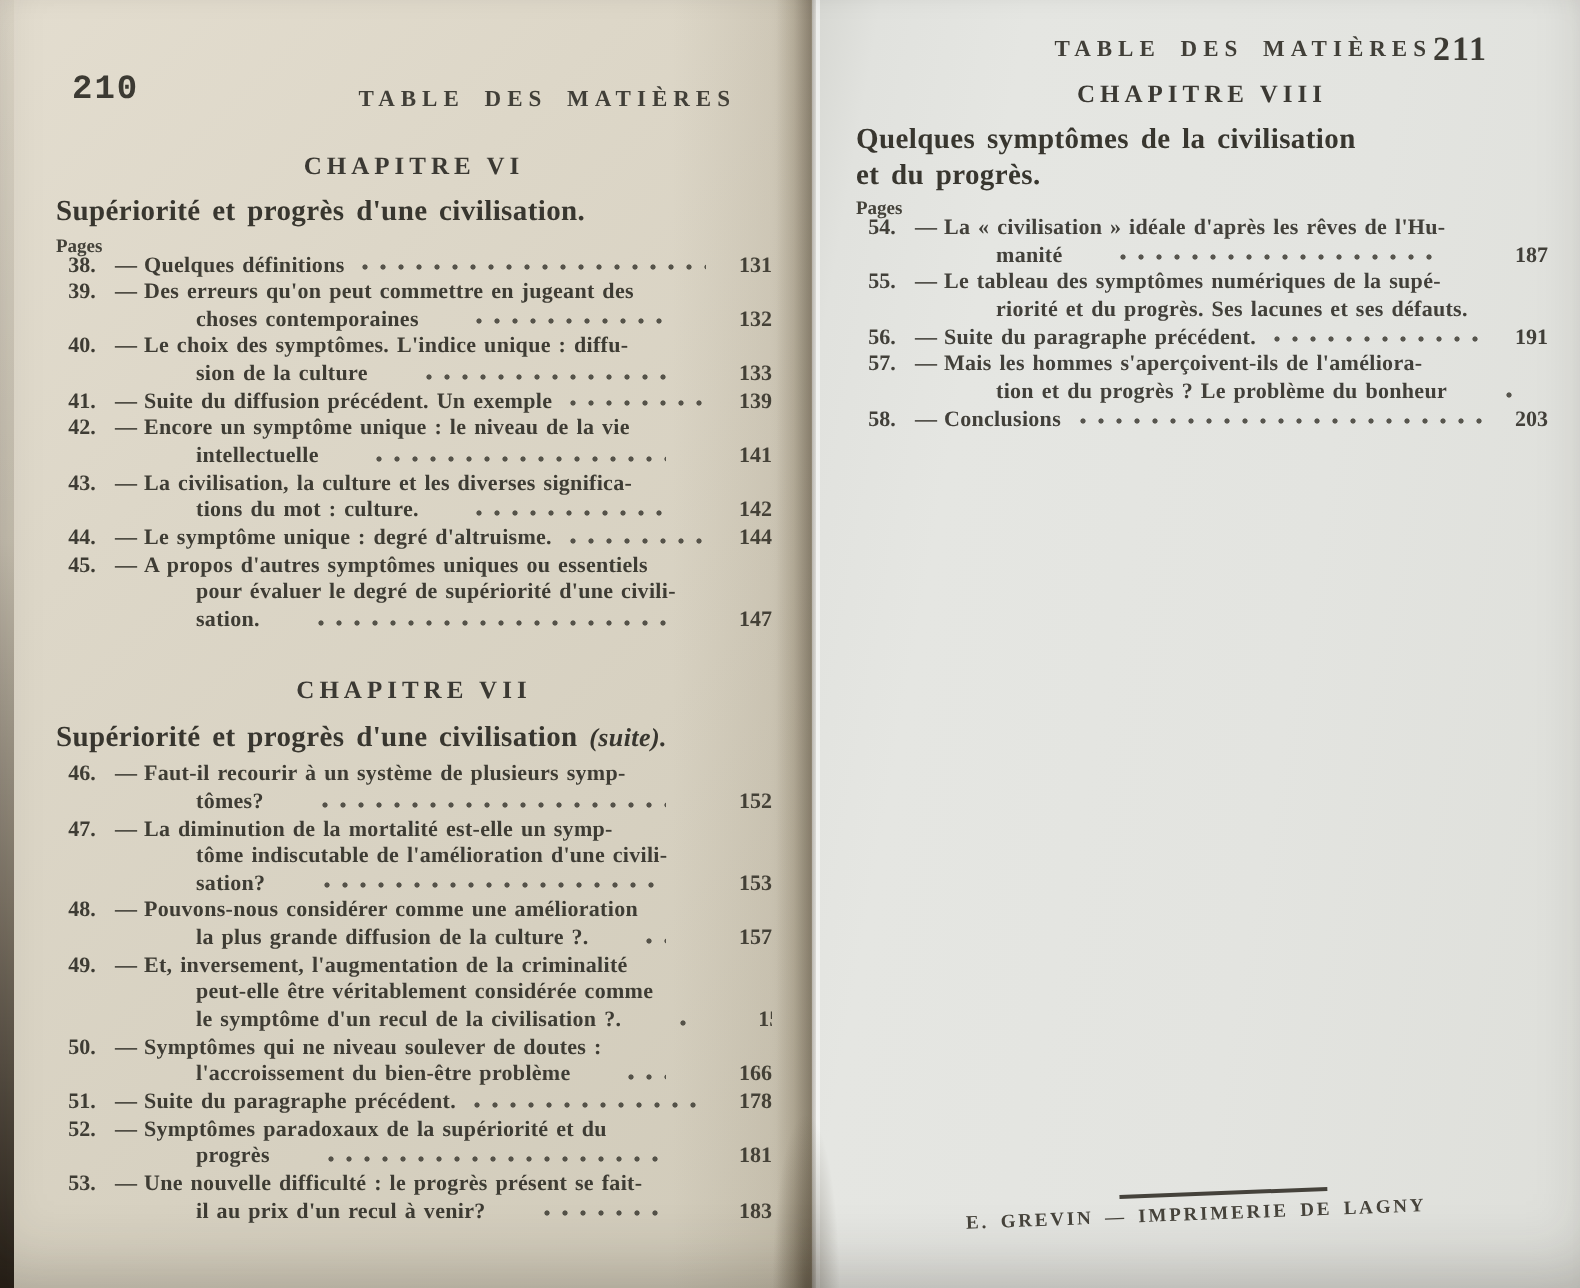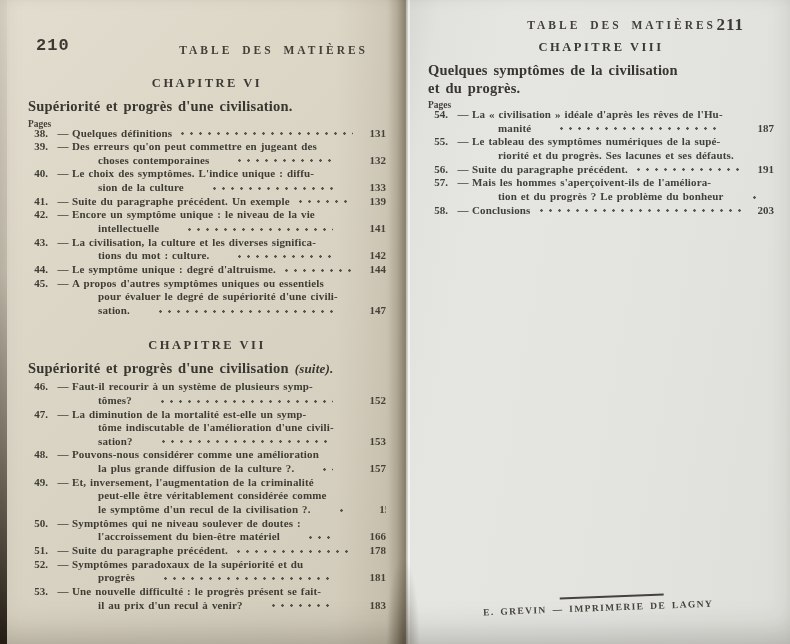--- a/index.html
+++ b/index.html
@@ -133,21 +133,21 @@
             <div class="entry-line cont">
               <span class="entry-text">sion de la culture</span>
               <span class="leader"></span>
               <span class="page-ref">133</span>
             </div>
           </div>
           <div class="entry">
             <div class="entry-line">
               <span class="entry-num">41.</span>
               <span class="entry-dash">—</span>
-              <span class="entry-text">Suite du paragraphe précédent. Un exemple</span>
+              <span class="entry-text">Suite du diffusion précédent. Un exemple</span>
               <span class="leader"></span>
               <span class="page-ref">139</span>
             </div>
           </div>
           <div class="entry">
             <div class="entry-line">
               <span class="entry-num">42.</span>
               <span class="entry-dash">—</span>
               <span class="entry-text">Encore un symptôme unique : le niveau de la vie</span>
             </div>
@@ -253,21 +253,21 @@
               <span class="page-ref">158</span>
             </div>
           </div>
           <div class="entry">
             <div class="entry-line">
               <span class="entry-num">50.</span>
               <span class="entry-dash">—</span>
               <span class="entry-text">Symptômes qui ne niveau soulever de doutes :</span>
             </div>
             <div class="entry-line cont">
-              <span class="entry-text">l'accroissement du bien-être matériel</span>
+              <span class="entry-text">l'accroissement du bien-être problème</span>
               <span class="leader"></span>
               <span class="page-ref">166</span>
             </div>
           </div>
           <div class="entry">
             <div class="entry-line">
               <span class="entry-num">51.</span>
               <span class="entry-dash">—</span>
               <span class="entry-text">Suite du paragraphe précédent.</span>
               <span class="leader"></span>

